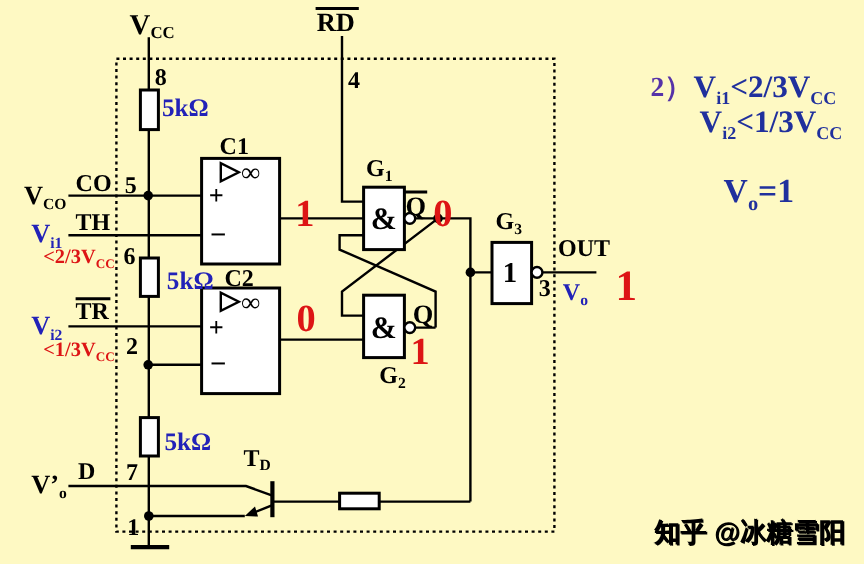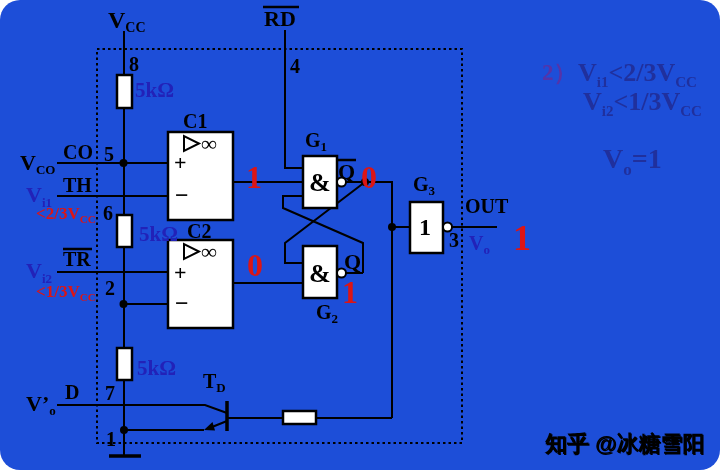--- a/index.html
+++ b/index.html
@@ -1,16 +1,16 @@
 <!DOCTYPE html>
 <html><head>
 <meta charset="utf-8">
 <style>
   html,body{margin:0;padding:0;background:#ffffff;}
-  #stage{position:relative;width:720px;height:470px;background:#1d4ed8;overflow:hidden;border-radius:20px;}
+  #stage{position:relative;width:720px;height:470px;background:#fef9c3;overflow:hidden;}
   svg text{font-family:"Liberation Serif","DejaVu Serif",serif;font-weight:bold;fill:#000000;}
   .blue{fill:#2222b8;}
   .red{fill:#dd1515;}
   .navy{fill:#20309d;}
   .purple{fill:#5633a8;}
   .wm{font-family:"Liberation Sans","DejaVu Sans",sans-serif;font-weight:bold;}
 </style>
 </head>
 <body>
 

